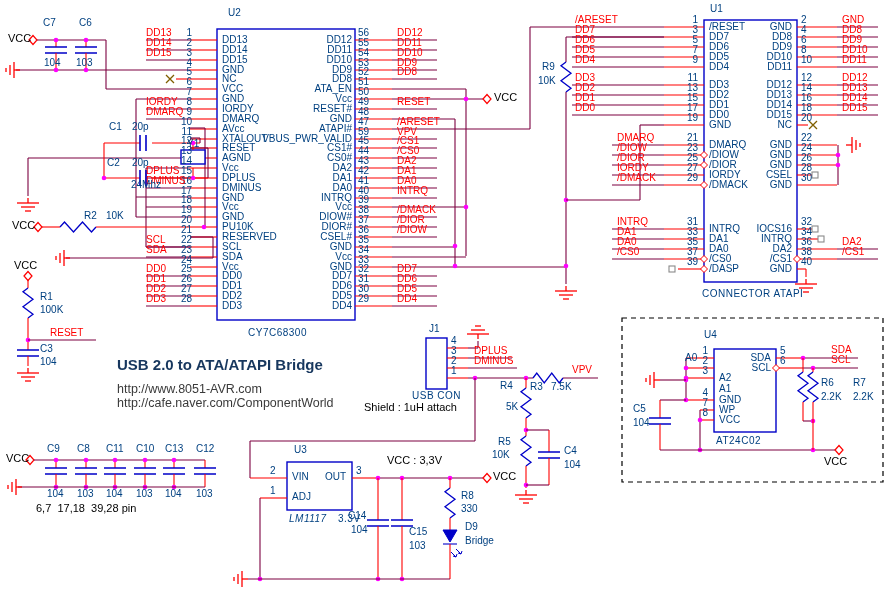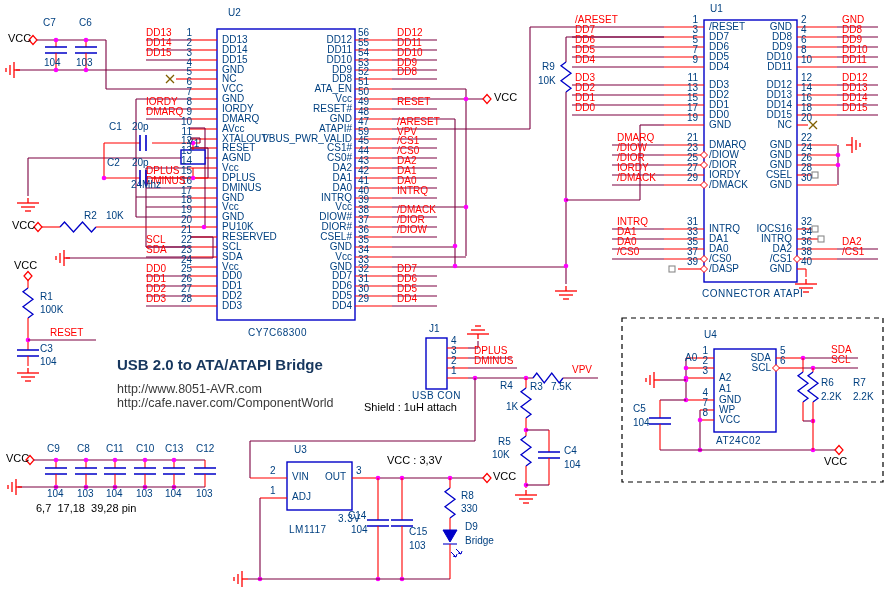--- a/index.html
+++ b/index.html
@@ -776,41 +776,41 @@
       <div class="t ref" style="left: 196px; top: 444px; width: 24px;">C12</div>
       <div class="t ref" style="left: 196px; top: 489px;">103</div>
       <div class="t ttl" style="left: 117px; top: 357px;">USB 2.0 to ATA/ATAPI Bridge</div>
       <div class="t url" style="left: 117px; top: 382px;">http://www.8051-AVR.com</div>
       <div class="t url" style="left: 117px; top: 396px;">http://cafe.naver.com/ComponentWorld</div>
       <div class="t ref" style="left: 228px; top: 8px;">U2</div>
       <div class="t part" style="left: 248px; top: 328px;">CY7C68300</div>
       <div class="t ref" style="left: 710px; top: 4px;">U1</div>
       <div class="t part" style="left: 702px; top: 289px;">CONNECTOR ATAPI</div>
       <div class="t ref" style="left: 294px; top: 445px;">U3</div>
-      <div class="t part" style="left: 289px; top: 525px;">LM1117</div>
+      <div class="t part" style="left: 289px; top: 514px; font-style: italic;">LM1117</div>
       <div class="t part" style="left: 338px; top: 514px;">3.3V</div>
       <div class="t ref" style="left: 704px; top: 330px;">U4</div>
       <div class="t part" style="left: 716px; top: 436px;">AT24C02</div>
       <div class="t ref" style="left: 429px; top: 324px;">J1</div>
       <div class="t part" style="left: 412px; top: 391px;">USB CON</div>
       <div class="t blk" style="left: 364px; top: 402px;">Shield : 1uH attach</div>
       <div class="t num" style="left: 270px; top: 466px;">2</div>
       <div class="t " style="left: 292px; top: 472px;">VIN</div>
       <div class="t num" style="left: 270px; top: 486px;">1</div>
       <div class="t " style="left: 292px; top: 492px;">ADJ</div>
       <div class="t num" style="left: 356px; top: 466px;">3</div>
       <div class="t " style="left: 325px; top: 472px;">OUT</div>
       <div class="t ref" style="left: 40px; top: 292px;">R1</div>
       <div class="t ref" style="left: 40px; top: 305px;">100K</div>
       <div class="t ref" style="left: 84px; top: 211px;">R2</div>
       <div class="t ref" style="left: 106px; top: 211px;">10K</div>
       <div class="t ref" style="left: 530px; top: 382px;">R3</div>
       <div class="t ref" style="left: 551px; top: 382px;">7.5K</div>
       <div class="t ref" style="left: 500px; top: 381px;">R4</div>
-      <div class="t ref" style="left: 506px; top: 402px;">1K</div>
+      <div class="t ref" style="left: 506px; top: 402px;">5K</div>
       <div class="t ref" style="left: 498px; top: 437px;">R5</div>
       <div class="t ref" style="left: 492px; top: 450px;">10K</div>
       <div class="t ref" style="left: 821px; top: 378px;">R6</div>
       <div class="t ref" style="left: 821px; top: 392px;">2.2K</div>
       <div class="t ref" style="left: 853px; top: 378px;">R7</div>
       <div class="t ref" style="left: 853px; top: 392px;">2.2K</div>
       <div class="t ref" style="left: 461px; top: 491px;">R8</div>
       <div class="t ref" style="left: 461px; top: 504px;">330</div>
       <div class="t ref" style="left: 542px; top: 62px;">R9</div>
       <div class="t ref" style="left: 538px; top: 76px;">10K</div>

